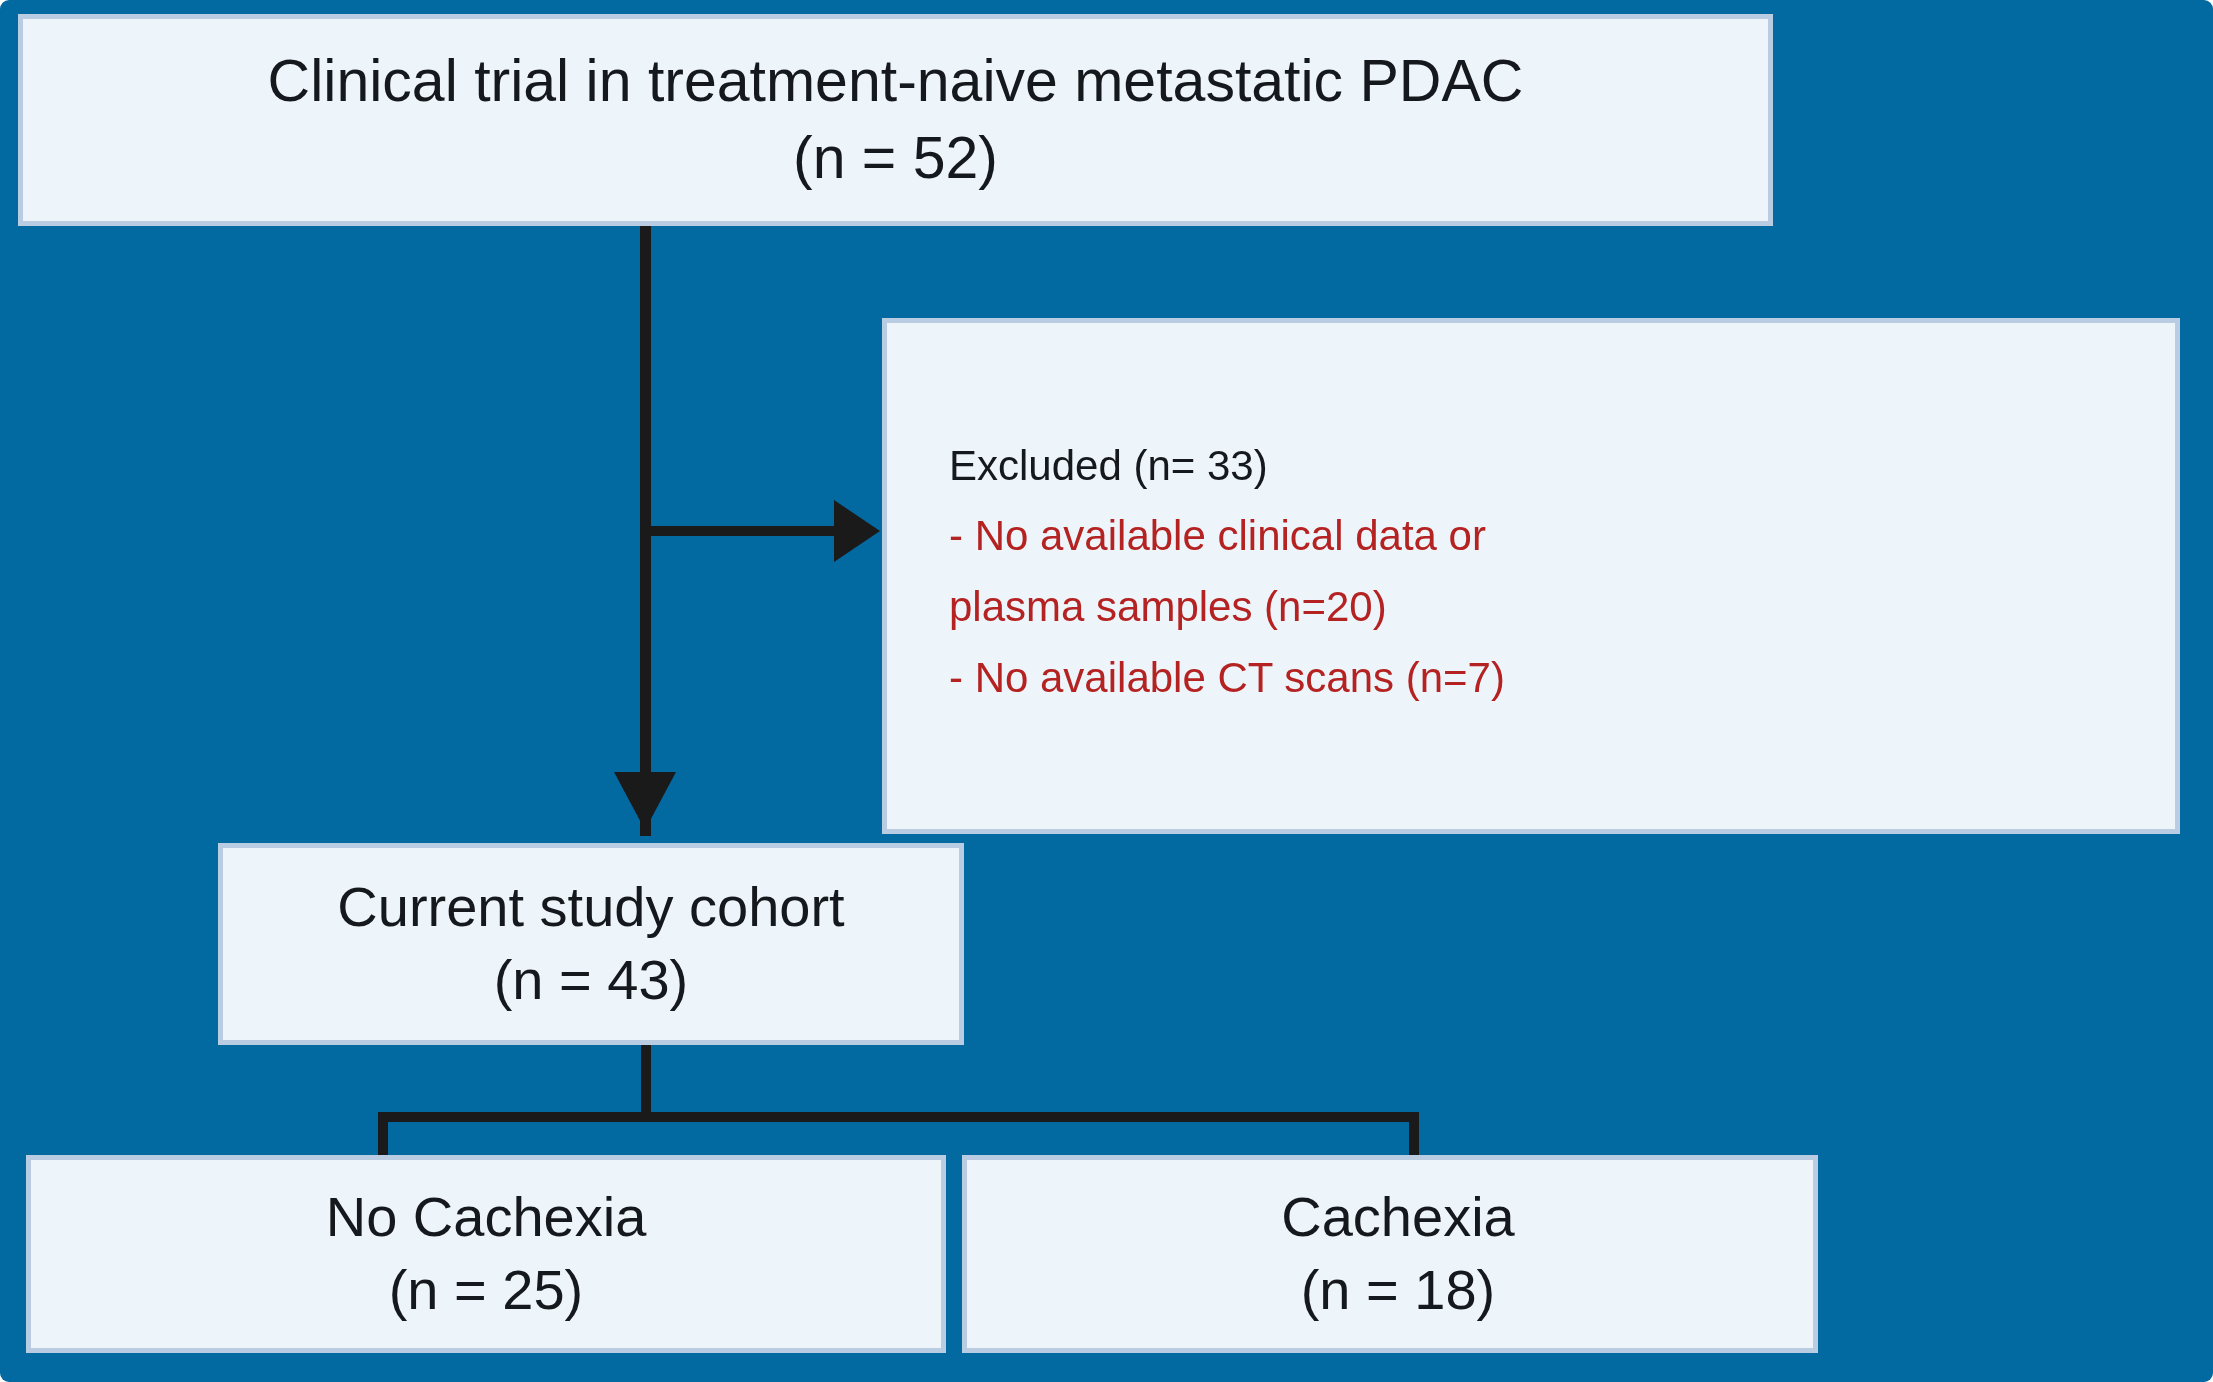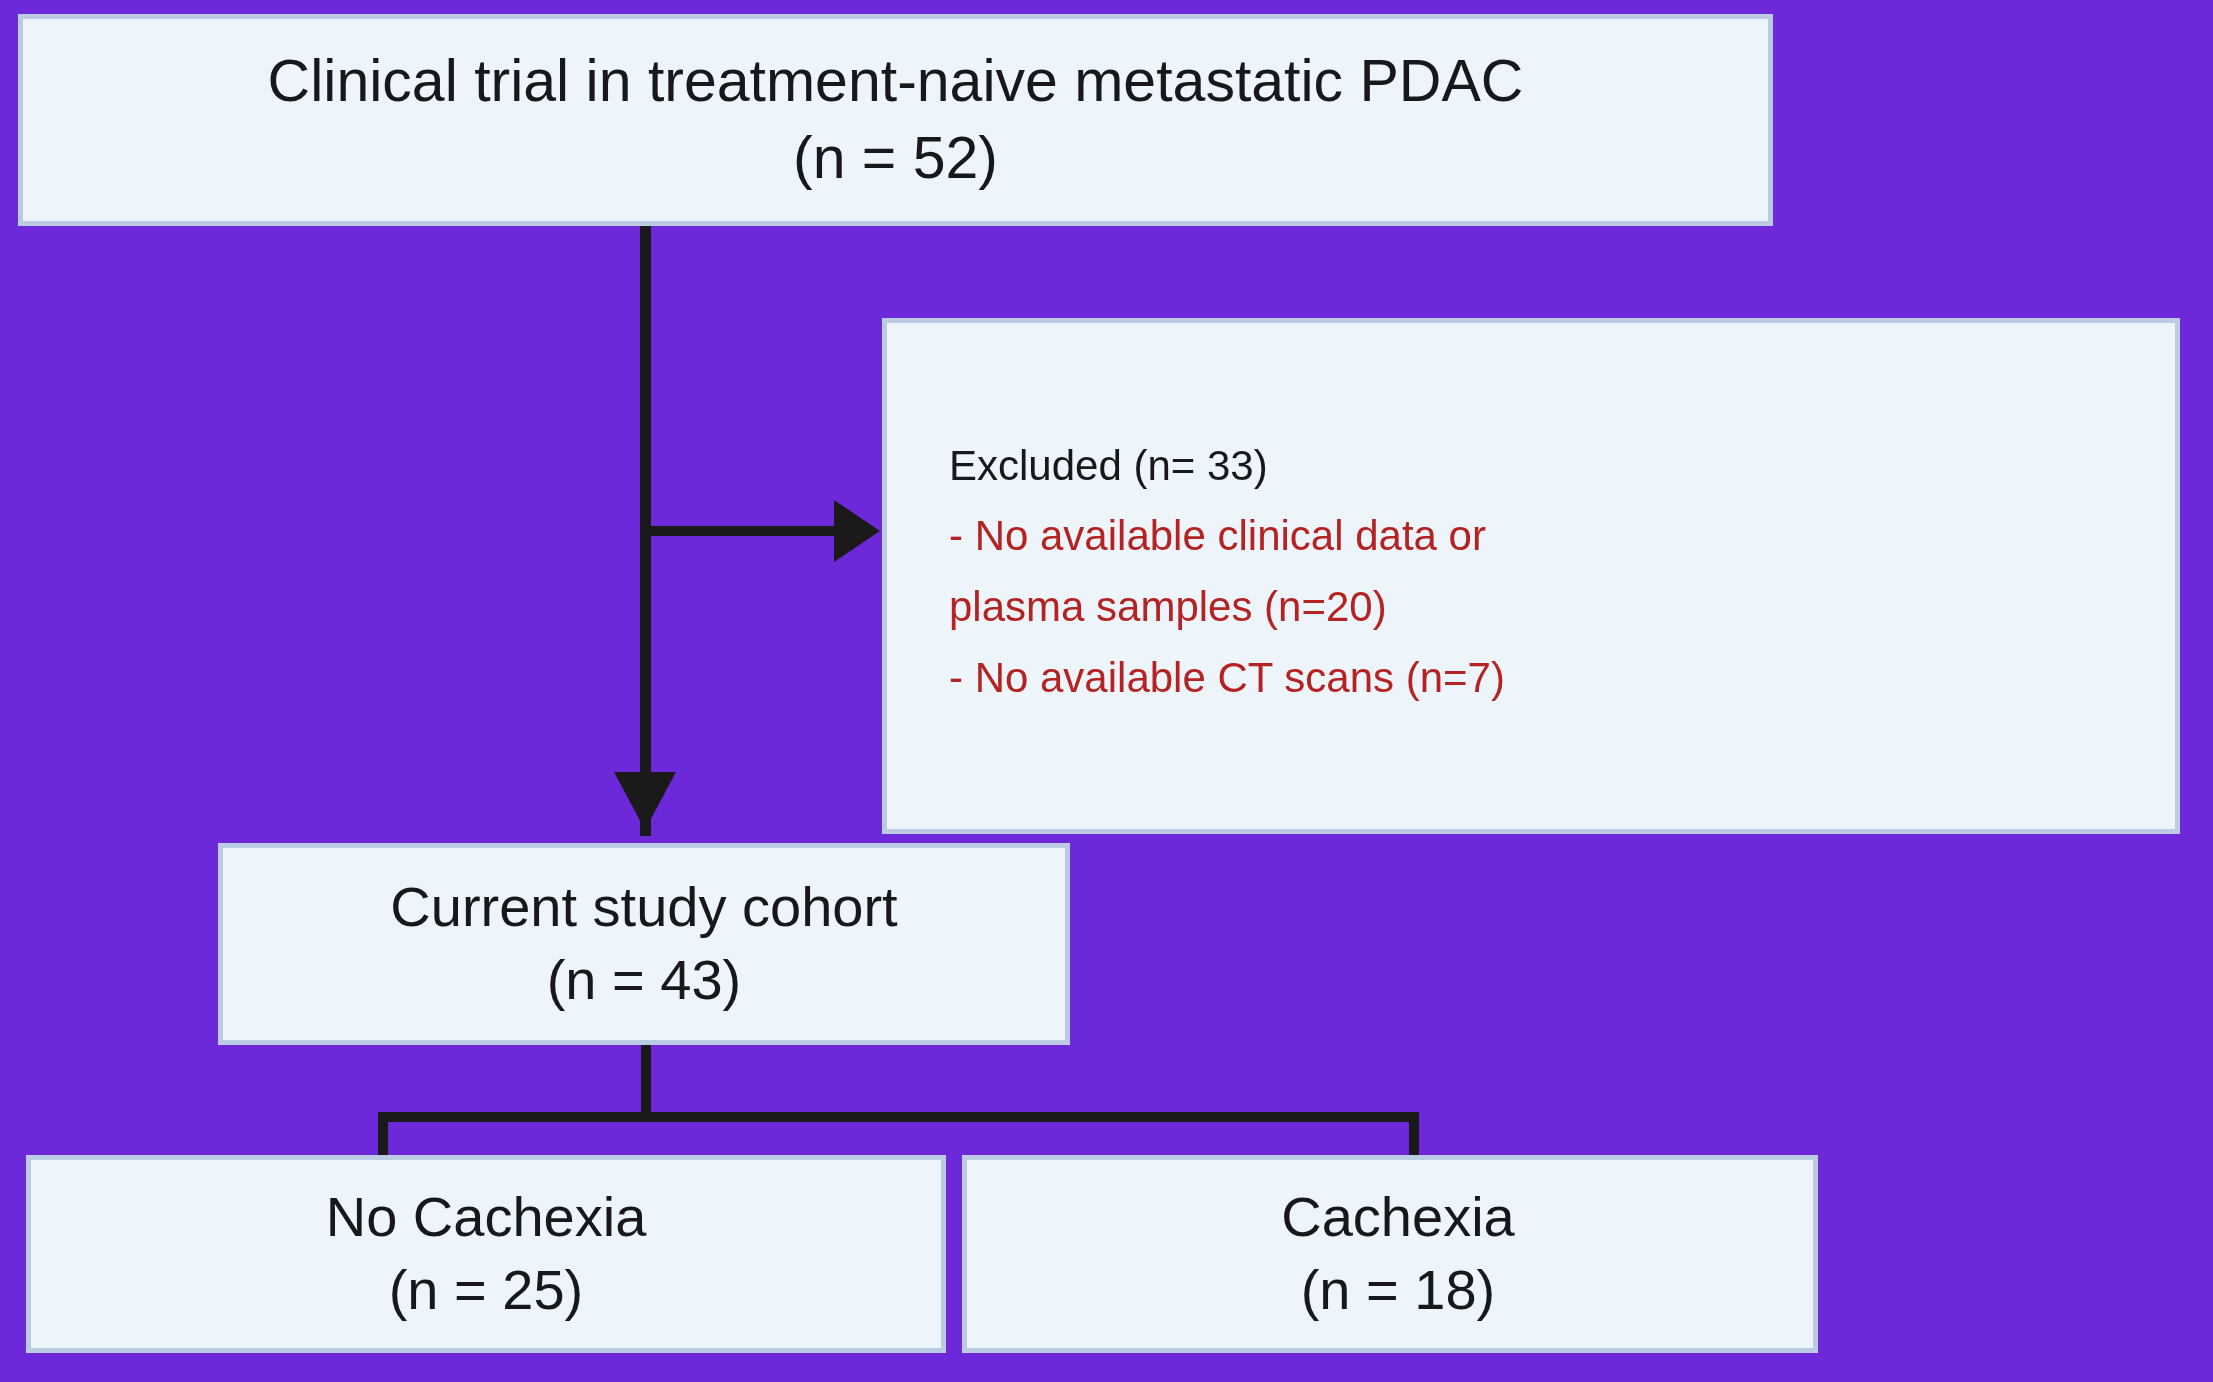--- a/index.html
+++ b/index.html
@@ -10,21 +10,22 @@
   body {
     width: 2213px;
     height: 1382px;
     font-family: "Liberation Sans", sans-serif;
     overflow: hidden;
   }
   #flowchart {
     position: relative;
     width: 2213px;
     height: 1382px;
-    background: #6d28d9;
+    background: #0369a1;
+    border-radius: 9px;
   }
   .node {
     position: absolute;
     box-sizing: border-box;
     background: #eef5fa;
     border: 5px solid #b9cce2;
     display: flex;
     flex-direction: column;
     align-items: center;
     justify-content: center;
@@ -49,21 +50,21 @@
     align-items: flex-start;
     justify-content: center;
     text-align: left;
     padding: 8px 0 16px 62px;
     margin-top: 44px;
   }
   #node-excluded .line { margin: 8px 0; }
   #node-excluded .red { color: #b42222; }
   #node-cohort {
     left: 218px; top: 843px;
-    width: 852px; height: 202px;
+    width: 746px; height: 202px;
     font-size: 56px;
   }
   #node-nocachexia {
     left: 26px; top: 1155px;
     width: 920px; height: 198px;
     font-size: 56px;
   }
   #node-cachexia {
     left: 962px; top: 1155px;
     width: 856px; height: 198px;

